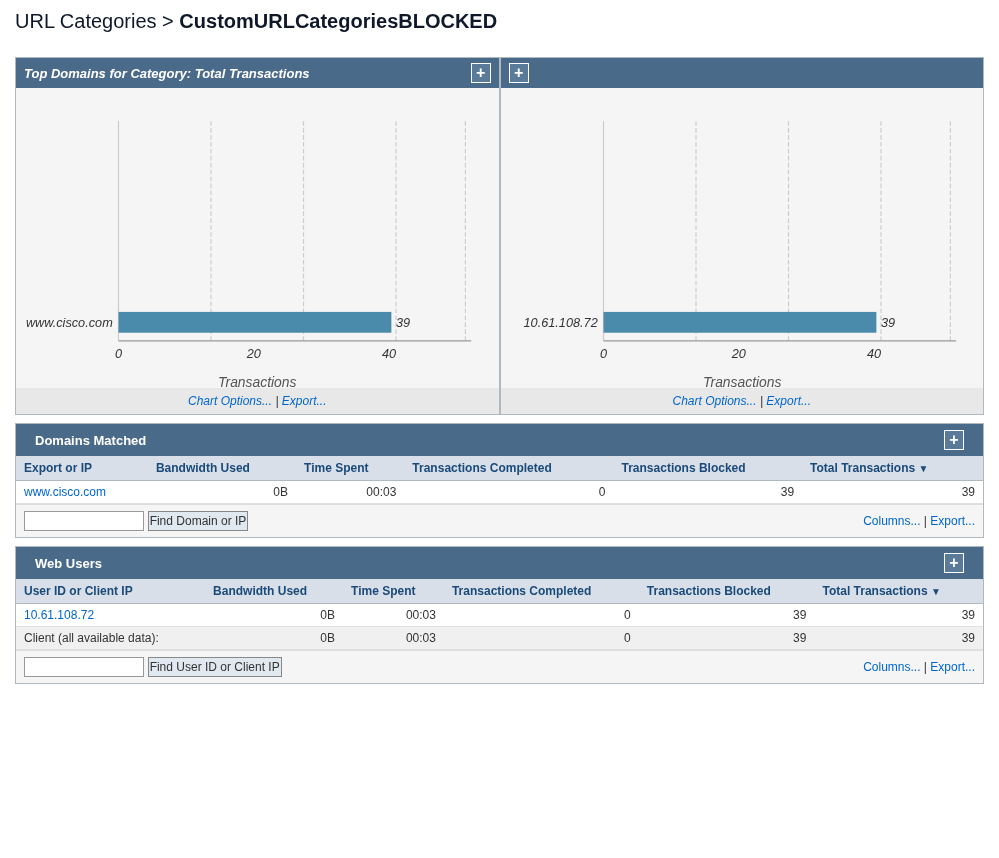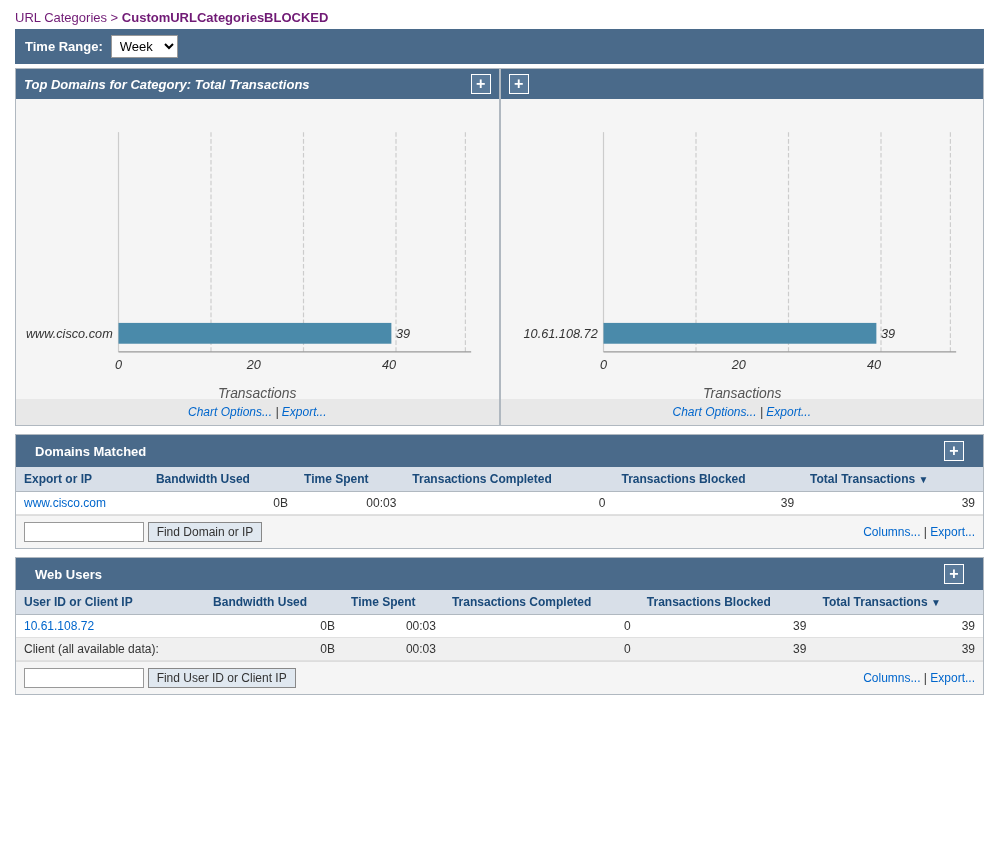--- a/index.html
+++ b/index.html
@@ -1,20 +1,20 @@
 <!DOCTYPE html>
 <html><head>
   <meta charset="utf-8">
   <style>
     * { box-sizing: border-box; margin: 0; padding: 0; }
     body { font-family: Arial, sans-serif; font-size: 13px; background: #f0f0f0; color: #333; }
 
     .page-wrapper { padding: 10px 15px; background: #fff; min-height: 858px; }
 
-    .page-title { font-size: 13px; font-weight: normal; margin-bottom: 4px; color: #701a75; }
+    .page-title { font-size: 20px; font-weight: normal; margin-bottom: 24px; color: #0f172a; }
     .page-title strong { font-weight: bold; }
 
     .pdf-link { text-align: right; margin-bottom: 6px; font-size: 12px; color: #555; }
     .pdf-link a { color: #333; text-decoration: none; }
     .pdf-icon { color: #cc0000; font-size: 16px; margin-right: 4px; }
 
     .toolbar { background: #4a6a8a; padding: 6px 10px; display: flex; align-items: center; margin-bottom: 4px; }
     .toolbar label { color: #fff; font-weight: bold; margin-right: 8px; font-size: 13px; }
     .toolbar select { font-size: 13px; padding: 2px 4px; border: 1px solid #999; background: #fff; }
 
@@ -40,41 +40,32 @@
     thead th .sort-icon { font-size: 10px; }
     tbody td { padding: 4px 8px; border-bottom: 1px solid #e0e0e0; font-size: 12px; text-align: right; }
     tbody td.left { text-align: left; }
     tbody td a { color: #0066cc; text-decoration: none; }
     .totals-row td { font-weight: normal; background: #f0f0f0; }
 
     .table-footer { padding: 6px 8px; display: flex; justify-content: space-between; align-items: center; background: #f5f5f5; border-top: 1px solid #ddd; }
     .table-footer-right { font-size: 12px; }
     .table-footer-right a { color: #0066cc; text-decoration: none; }
     .find-input { border: 1px solid #999; padding: 2px 4px; font-size: 12px; width: 120px; }
-    .find-btn { background: #e0e8f0; border: 1px solid #888; padding: 2px 8px; font-size: 12px; cursor: pointer; color: #333; }
+    .find-btn { background: #e0e8f0; border: 1px solid #888; padding: 2px 1px; font-size: 12px; cursor: pointer; color: #333; }
   </style>
 </head>
 <body>
 
 <div class="page-wrapper">
 
 
   <h1 class="page-title">
     <span>URL Categories &gt; </span><strong>CustomURLCategoriesBLOCKED</strong>
   </h1>
 
-  <div class="toolbar">
-    <label>Time Range:</label>
-    <select>
-      <option>Day</option>
-      <option selected="">Week</option>
-      <option>Month</option>
-      <option>Year</option>
-    </select>
-  </div>
 
 
   <div class="charts-row">
 
     <div class="chart-panel">
       <div class="chart-panel-header">
         <span>Top Domains for Category: Total Transactions</span>
         <div class="add-btn">+</div>
       </div>
       <div class="chart-body">

